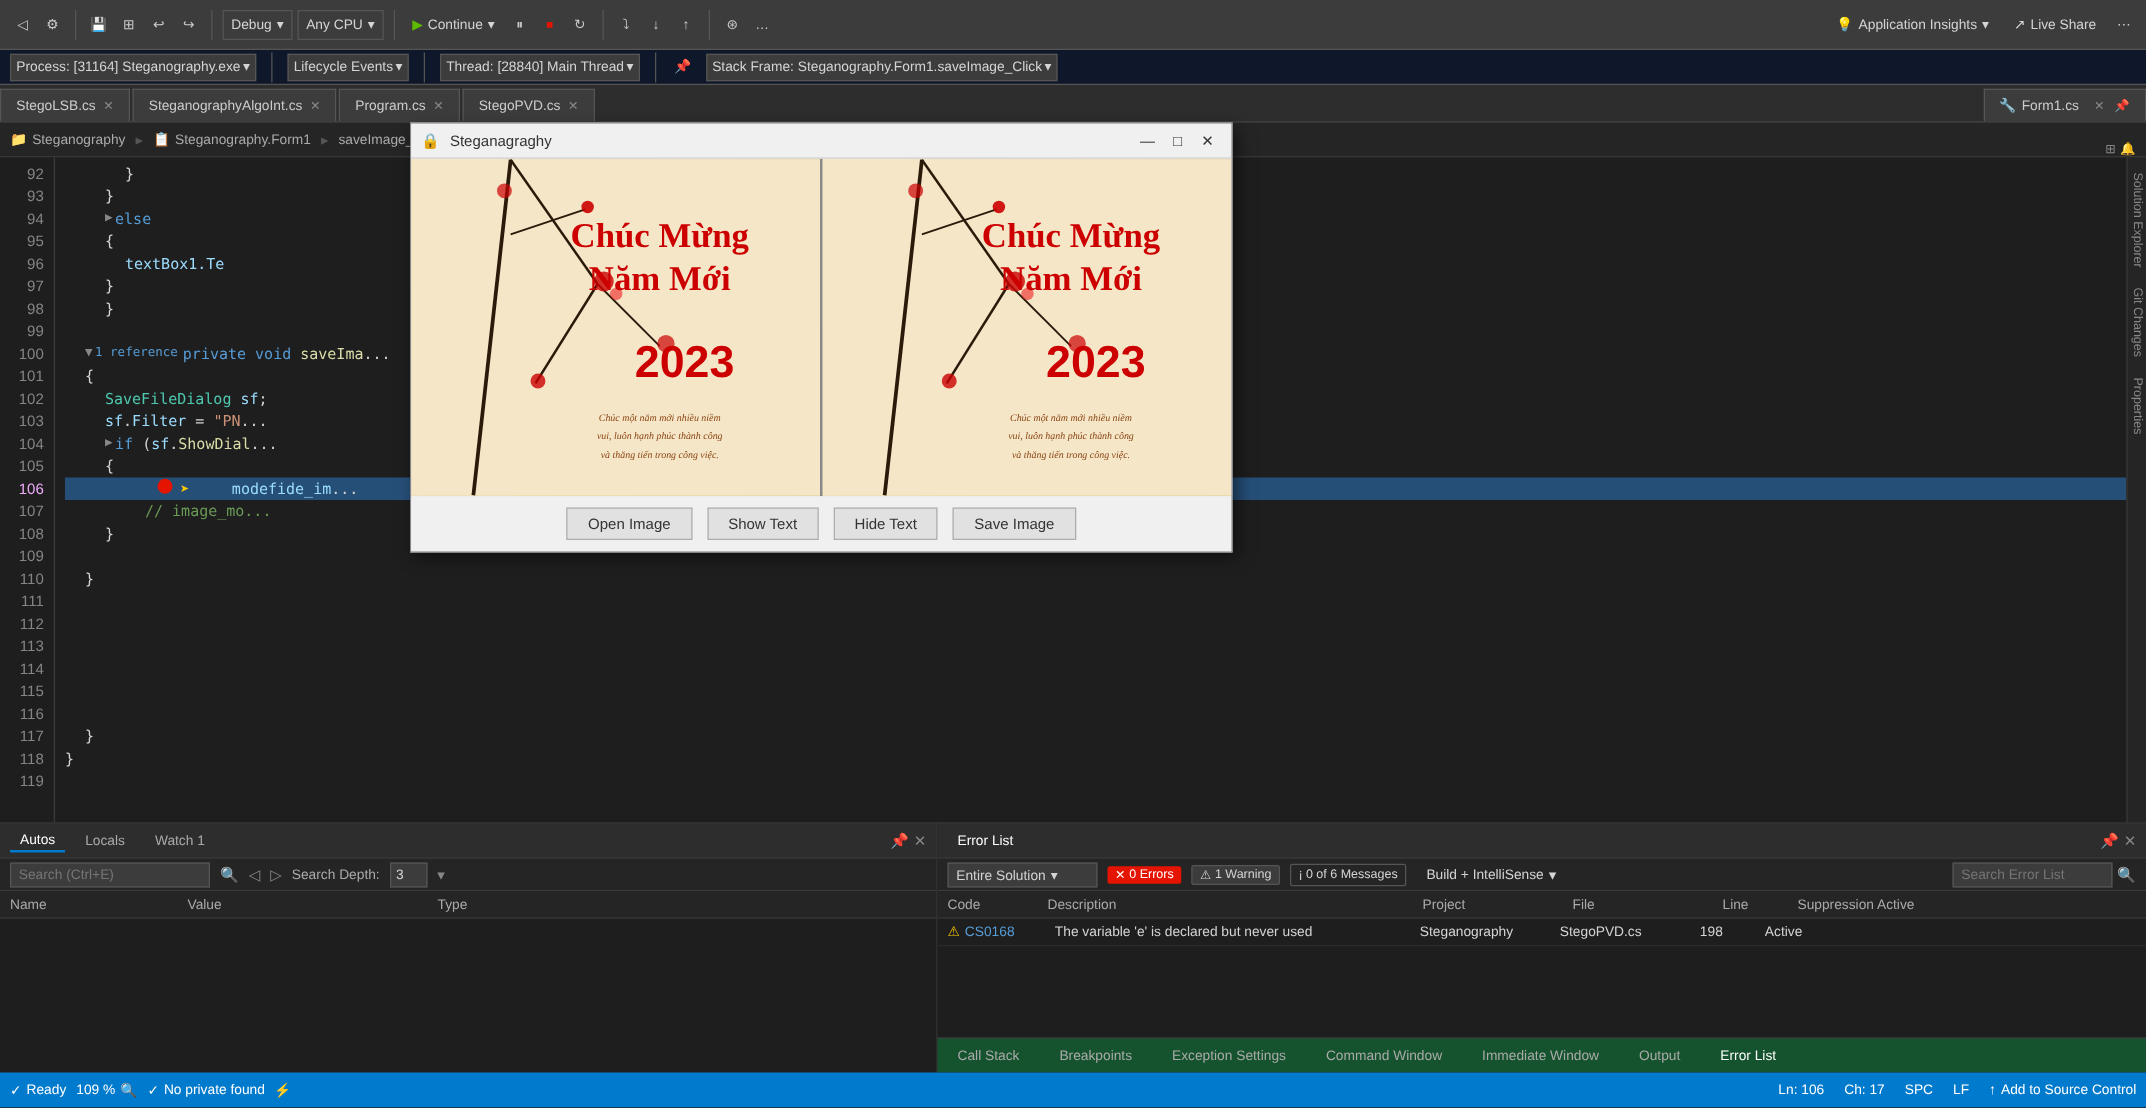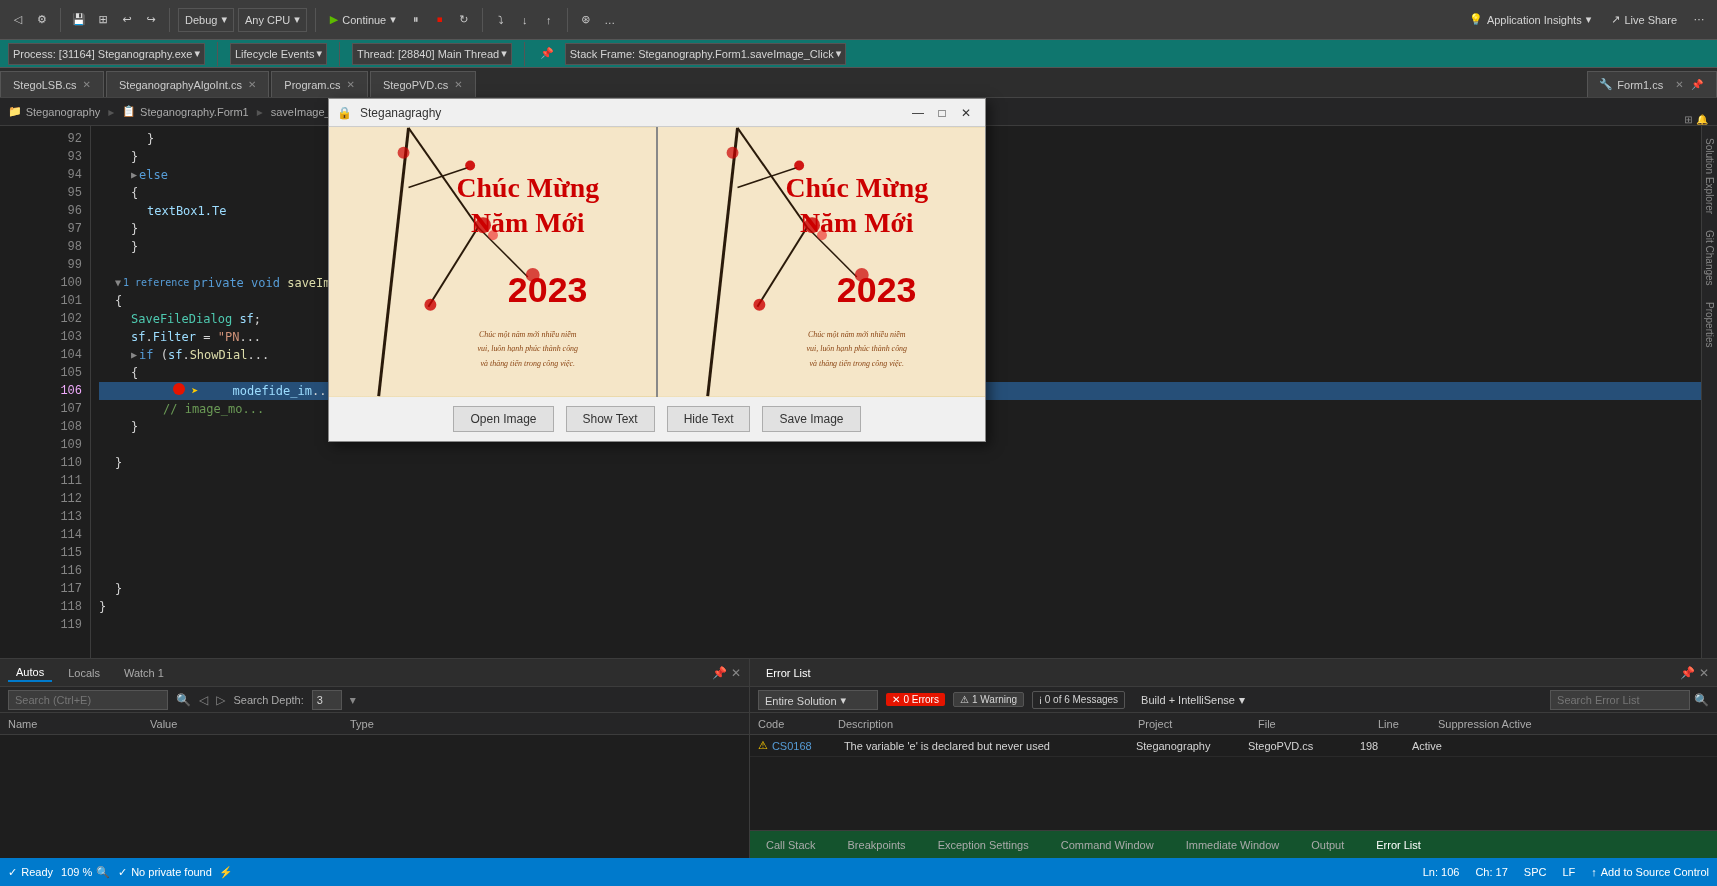--- a/index.html
+++ b/index.html
@@ -77,21 +77,21 @@
       color: #d4d4d4;
       display: flex;
       align-items: center;
       gap: 4px;
       margin-left: 16px;
     }
 
     
     #process-bar {
       height: 28px;
-      background: #0f766e;
+      background: #0f172a;
       border-bottom: 1px solid #555;
       display: flex;
       align-items: center;
       padding: 0 8px;
       gap: 8px;
     }
     .process-dropdown {
       background: #3c3c3c;
       border: 1px solid #555;
       color: #d4d4d4;
@@ -173,27 +173,26 @@
       background: #1e1e1e;
       overflow: hidden;
       position: relative;
       display: flex;
     }
     #line-numbers {
       width: 44px;
       background: #1e1e1e;
       border-right: 1px solid #3c3c3c;
       padding: 4px 0;
-      font-family: Liberation Mono, monospace;
+      font-family: Liberation Sans, sans-serif;
       font-size: 12px;
       color: #858585;
       text-align: right;
       line-height: 18px;
       overflow: hidden;
-      margin-left: 47px;
     }
     .line-num {
       padding-right: 8px;
     }
     .line-num.current { color: #f0abfc; }
     #code-content {
       flex: 1;
       padding: 4px 0 4px 8px;
       font-family: 'Consolas', monospace;
       font-size: 12px;
@@ -830,21 +829,21 @@
         </div>
         <div class="message-badge">
           <span>ℹ</span>
           <span>0 of 6 Messages</span>
         </div>
         <div style="margin-left:8px; display:flex; align-items:center; gap:4px;">
           <span style="font-size:11px; color:#d4d4d4;">Build + IntelliSense</span>
           <span>▾</span>
         </div>
         <div style="margin-left:auto; display:flex; align-items:center; gap:4px;">
-          <input type="text" class="search-box" style="width: 140px;" placeholder="Search Error List">
+          <input type="text" class="search-box" style="width: 128px;" placeholder="Search Error List">
           <span style="color:#888; cursor:pointer;">🔍</span>
         </div>
       </div>
       <div id="error-cols">
         <div class="ecol ecol-code">Code</div>
         <div class="ecol ecol-desc">Description</div>
         <div class="ecol ecol-proj">Project</div>
         <div class="ecol ecol-file">File</div>
         <div class="ecol ecol-line">Line</div>
         <div class="ecol ecol-sup">Suppression Active</div>

